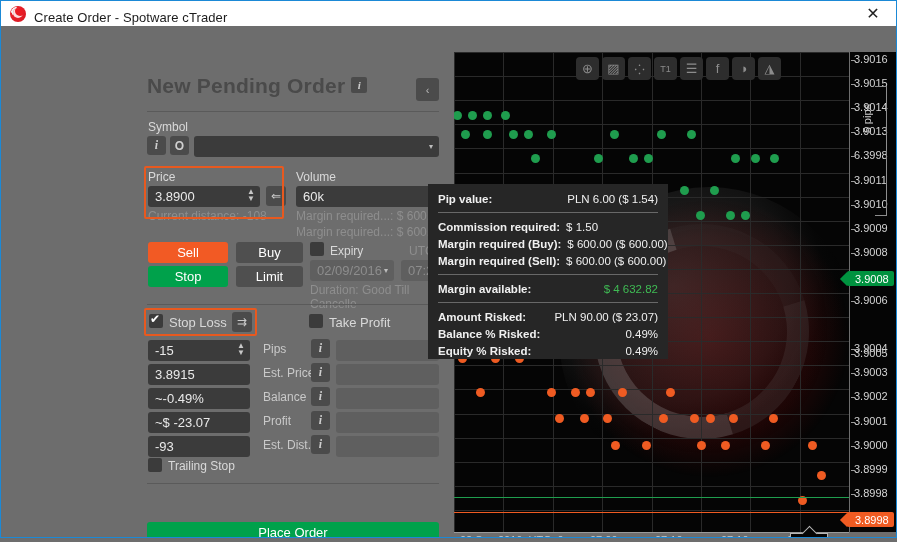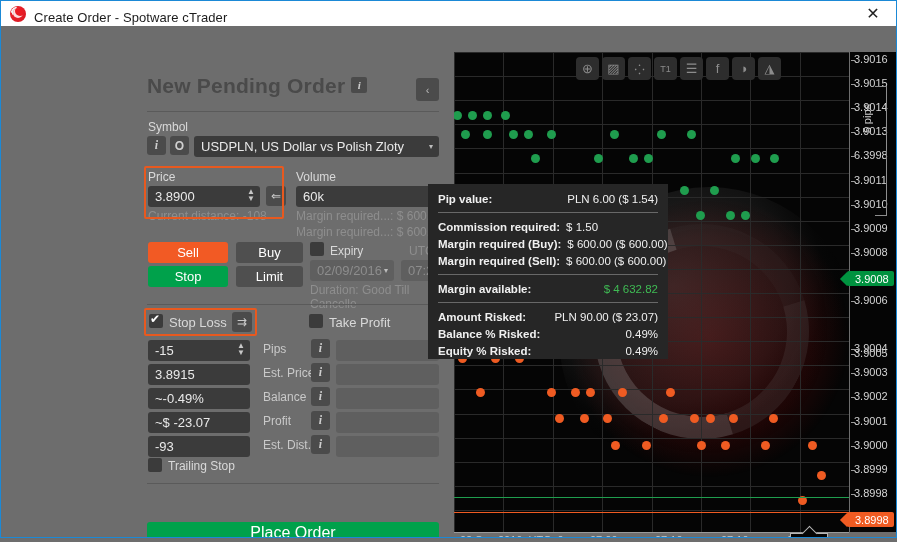--- a/index.html
+++ b/index.html
@@ -180,21 +180,21 @@
   }
 
   .comment {
     position: absolute; left: 8px; top: 469px; width: 292px; height: 21px;
     background: #3b3b3b; border-radius: 3px; color: #b9b9b9;
     font-style: italic; font-size: 12px; display:flex; align-items:center;
     padding-left: 7px;
   }
   .place {
     position: absolute; left: 8px; top: 496px; width: 292px; height: 21px;
-    background: #00a14b; border-radius: 3px; color: #fff; font-size: 16px;
+    background: #00a14b; border-radius: 3px; color: #fff; font-size: 13px;
     display:flex; align-items:center; justify-content:center;
   }
 
   
   .tooltip {
     position: absolute; left: 427px; top: 158px; width: 240px; height: 175px;
     background: #262626; color: #f0f0f0;
     font-size: 11.5px; z-index: 40;
     padding: 7px 10px 0 10px;
   }
@@ -329,21 +329,20 @@
       <div class="panel-title">
         <span>New Pending Order</span><span class="info-sq">i</span>
       </div>
       <div class="collapse-btn">‹</div>
       <div class="hr" style="top:85px"></div>
 
       <div class="lbl" style="left:9px; top:94px">Symbol</div>
       <div class="ibtn" style="left:8px; top:110px">i</div>
       <div class="ibtn" style="left:31px; top:110px; font-style:normal; font-family:'Liberation Sans',sans-serif;">O</div>
       <div class="field" style="left:55px; top:110px; width:245px;">
-        <span>USDPLN, US Dollar vs Polish Zloty</span>
         <span class="caret">▾</span>
       </div>
 
       <div class="lbl" style="left:9px; top:144px">Price</div>
       <div class="field" style="left:9px; top:160px; width:112px;">
         <span>3.8900</span>
         <span class="spin">
             <span>▲</span>
             <span>▼</span>
           </span>

